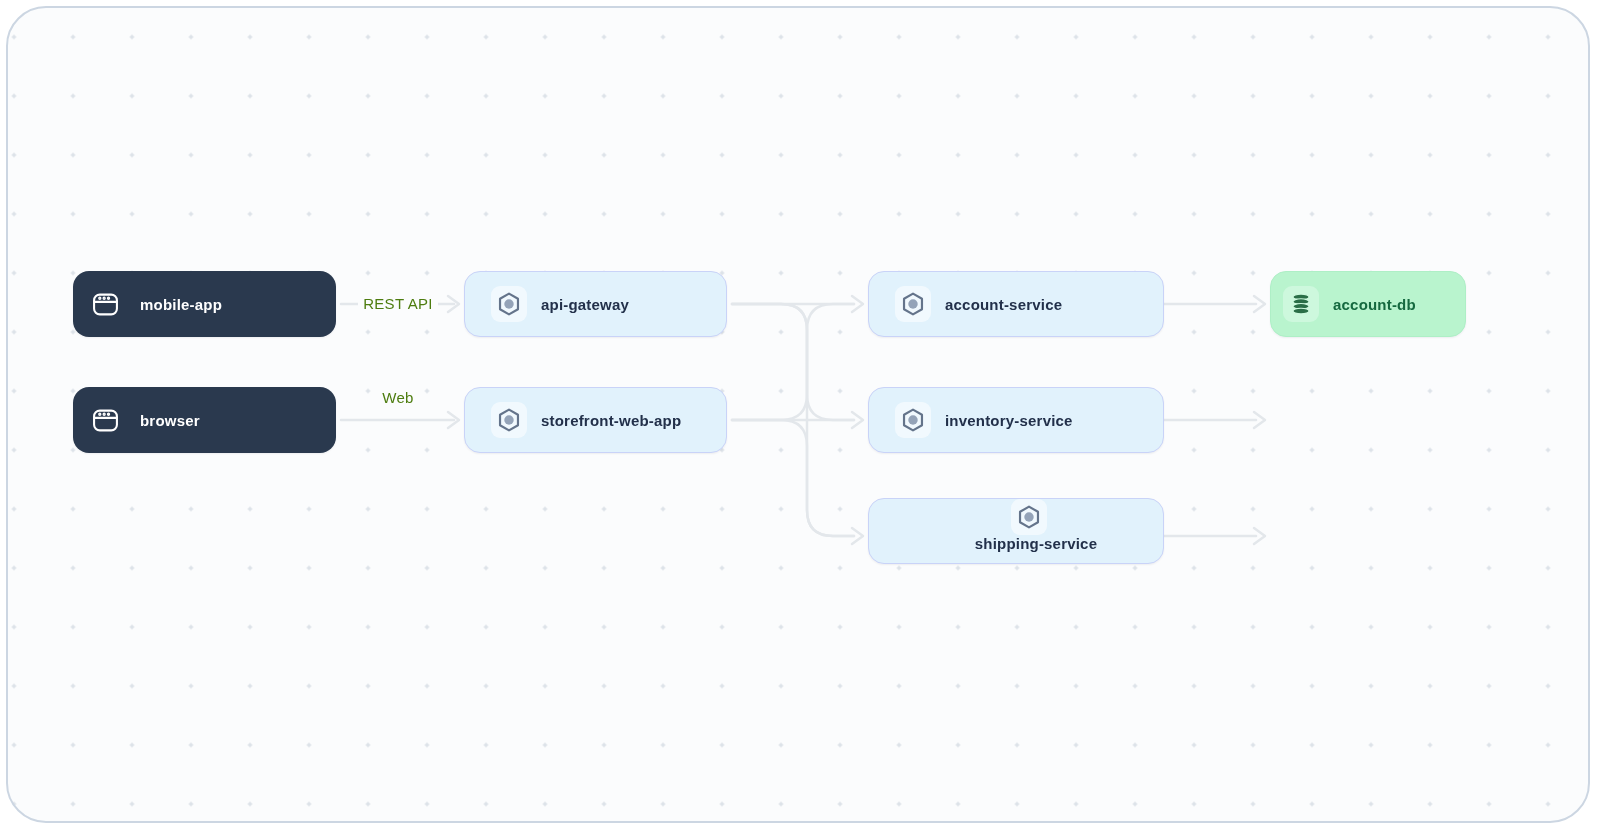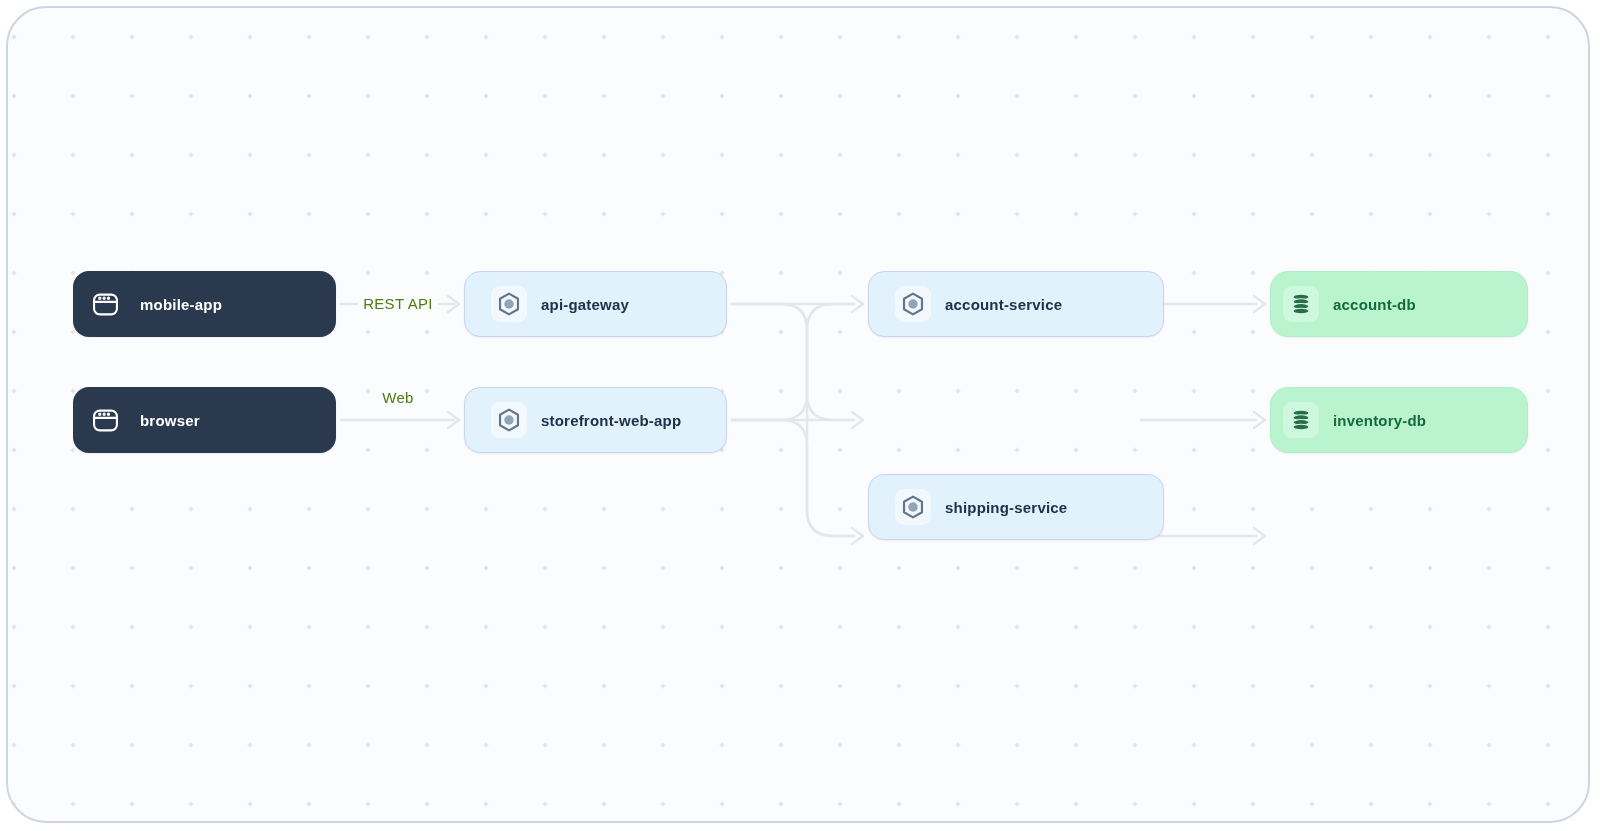--- a/index.html
+++ b/index.html
@@ -21,22 +21,22 @@
   .node.green .label{color:#15693f;font-weight:700;margin-left:14px;}
   .chip{width:36px;height:36px;border-radius:9px;display:flex;align-items:center;justify-content:center;flex:0 0 auto;}
   .chip.translucent{background:rgba(255,255,255,0.55);}
   .chip.greenchip{background:#cdf8dd;}
   .edge-label{position:absolute;height:22px;line-height:22px;text-align:center;
     background:#fbfcfd;color:#4d7c0f;font-size:15px;font-weight:500;letter-spacing:.3px;}
   
   .c1{left:65px;width:263px;}
   .c2{left:456px;width:263px;}
   .c3{left:860px;width:296px;}
-  .c4{left:1262px;width:258px;border-radius:18px;}
-  .r1{top:263px;} .r2{top:379px;} .r3{top:466px;}
+  .c4{left:1262px;width:196px;}
+  .r1{top:263px;} .r2{top:379px;} .r3{top:490px;flex-direction:column;}
 </style>
 </head>
 <body>
 
 <div class="canvas">
 
   <svg class="edge-layer" viewBox="0 0 1600 831" fill="none" stroke="#e3e7eb" stroke-width="2.5" stroke-linecap="round" stroke-linejoin="round">
 
     <path d="M333 296 H446"></path>
     <path d="M333 412 H446"></path>
@@ -113,20 +113,29 @@
   <div class="node blue c3 r1">
     <span class="chip translucent">
       <svg width="34" height="34" viewBox="0 0 36 36" fill="none" stroke="#64748b" stroke-width="2.3" stroke-linejoin="round">
         <path d="M18 7 L27.5 12.5 V23.5 L18 29 L8.5 23.5 V12.5 Z"></path>
         <circle cx="18" cy="18" r="5" fill="#94a3b8" stroke="none"></circle>
       </svg>
     </span>
     <span class="label">account-service</span>
   </div>
 
+  <div class="node blue c3 r2">
+    <span class="chip translucent">
+      <svg width="34" height="34" viewBox="0 0 36 36" fill="none" stroke="#64748b" stroke-width="2.3" stroke-linejoin="round">
+        <path d="M18 7 L27.5 12.5 V23.5 L18 29 L8.5 23.5 V12.5 Z"></path>
+        <circle cx="18" cy="18" r="5" fill="#94a3b8" stroke="none"></circle>
+      </svg>
+    </span>
+    <span class="label">inventory-service</span>
+  </div>
 
   <div class="node blue c3 r3">
     <span class="chip translucent">
       <svg width="34" height="34" viewBox="0 0 36 36" fill="none" stroke="#64748b" stroke-width="2.3" stroke-linejoin="round">
         <path d="M18 7 L27.5 12.5 V23.5 L18 29 L8.5 23.5 V12.5 Z"></path>
         <circle cx="18" cy="18" r="5" fill="#94a3b8" stroke="none"></circle>
       </svg>
     </span>
     <span class="label">shipping-service</span>
   </div>
@@ -136,26 +145,15 @@
       <svg width="34" height="34" viewBox="0 0 36 36" fill="#2a6e47" stroke="#cdf8dd" stroke-width="1.2">
         <ellipse cx="18" cy="10.5" rx="8.5" ry="3"></ellipse>
           <ellipse cx="18" cy="15.5" rx="8.5" ry="3"></ellipse>
         <ellipse cx="18" cy="20.5" rx="8.5" ry="3"></ellipse>
           <ellipse cx="18" cy="25.5" rx="8.5" ry="3"></ellipse>
       </svg>
     </span>
     <span class="label">account-db</span>
   </div>
 
-  <div class="node green c4 r2">
-    <span class="chip greenchip">
-      <svg width="34" height="34" viewBox="0 0 36 36" fill="#2a6e47" stroke="#cdf8dd" stroke-width="1.2">
-        <ellipse cx="18" cy="10.5" rx="8.5" ry="3"></ellipse>
-          <ellipse cx="18" cy="15.5" rx="8.5" ry="3"></ellipse>
-        <ellipse cx="18" cy="20.5" rx="8.5" ry="3"></ellipse>
-          <ellipse cx="18" cy="25.5" rx="8.5" ry="3"></ellipse>
-      </svg>
-    </span>
-    <span class="label">inventory-db</span>
-  </div>
 
 
 </div>
 
 </body></html>

